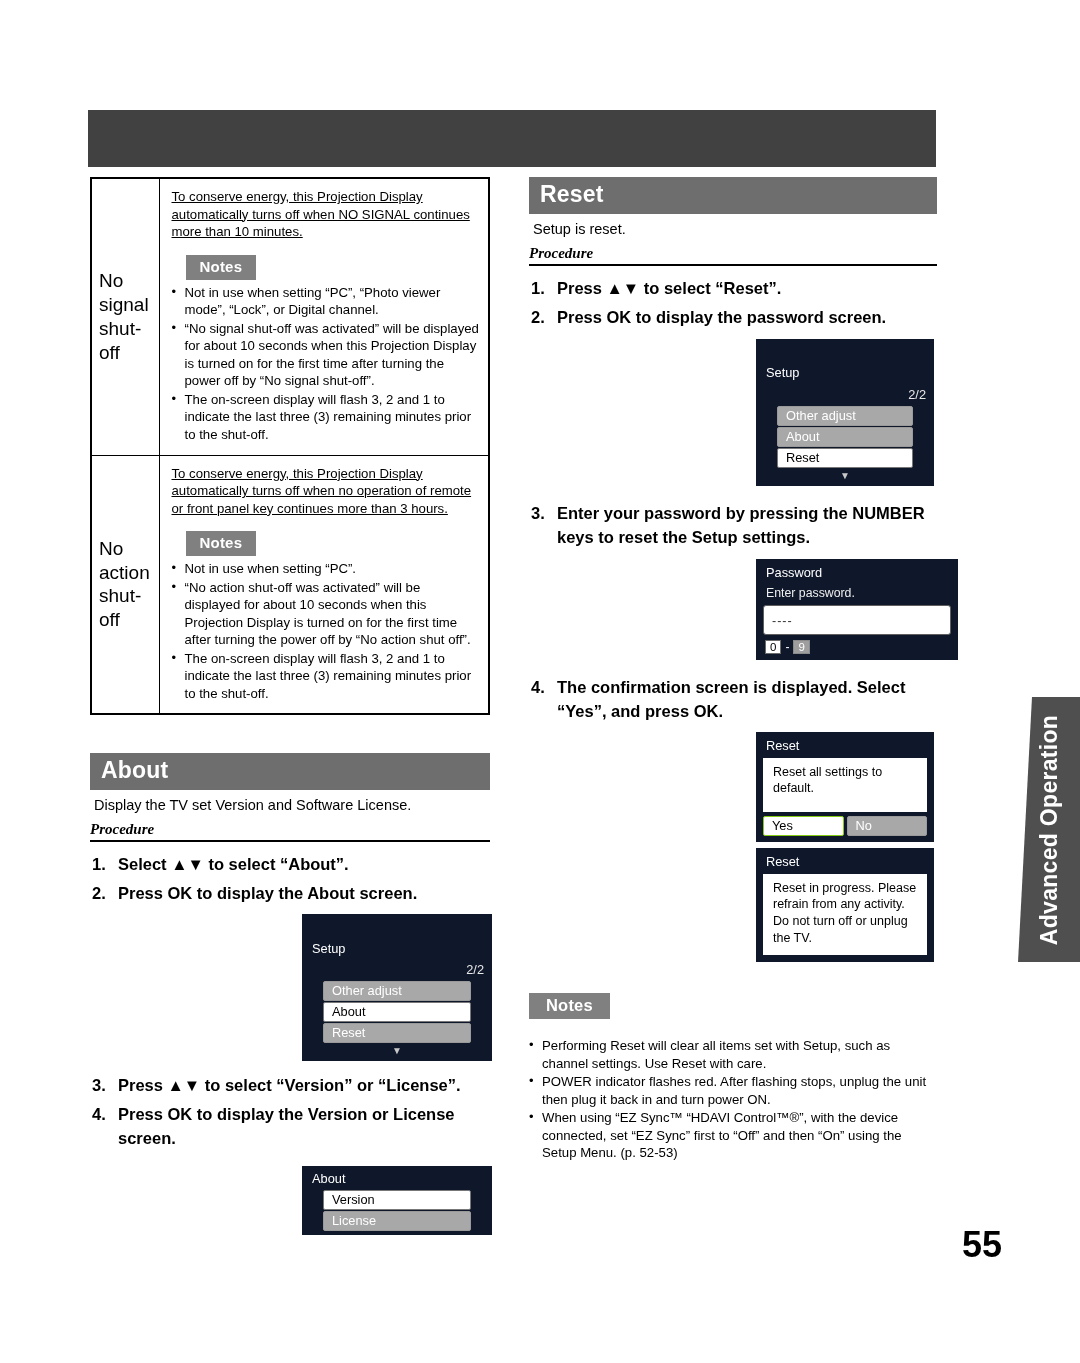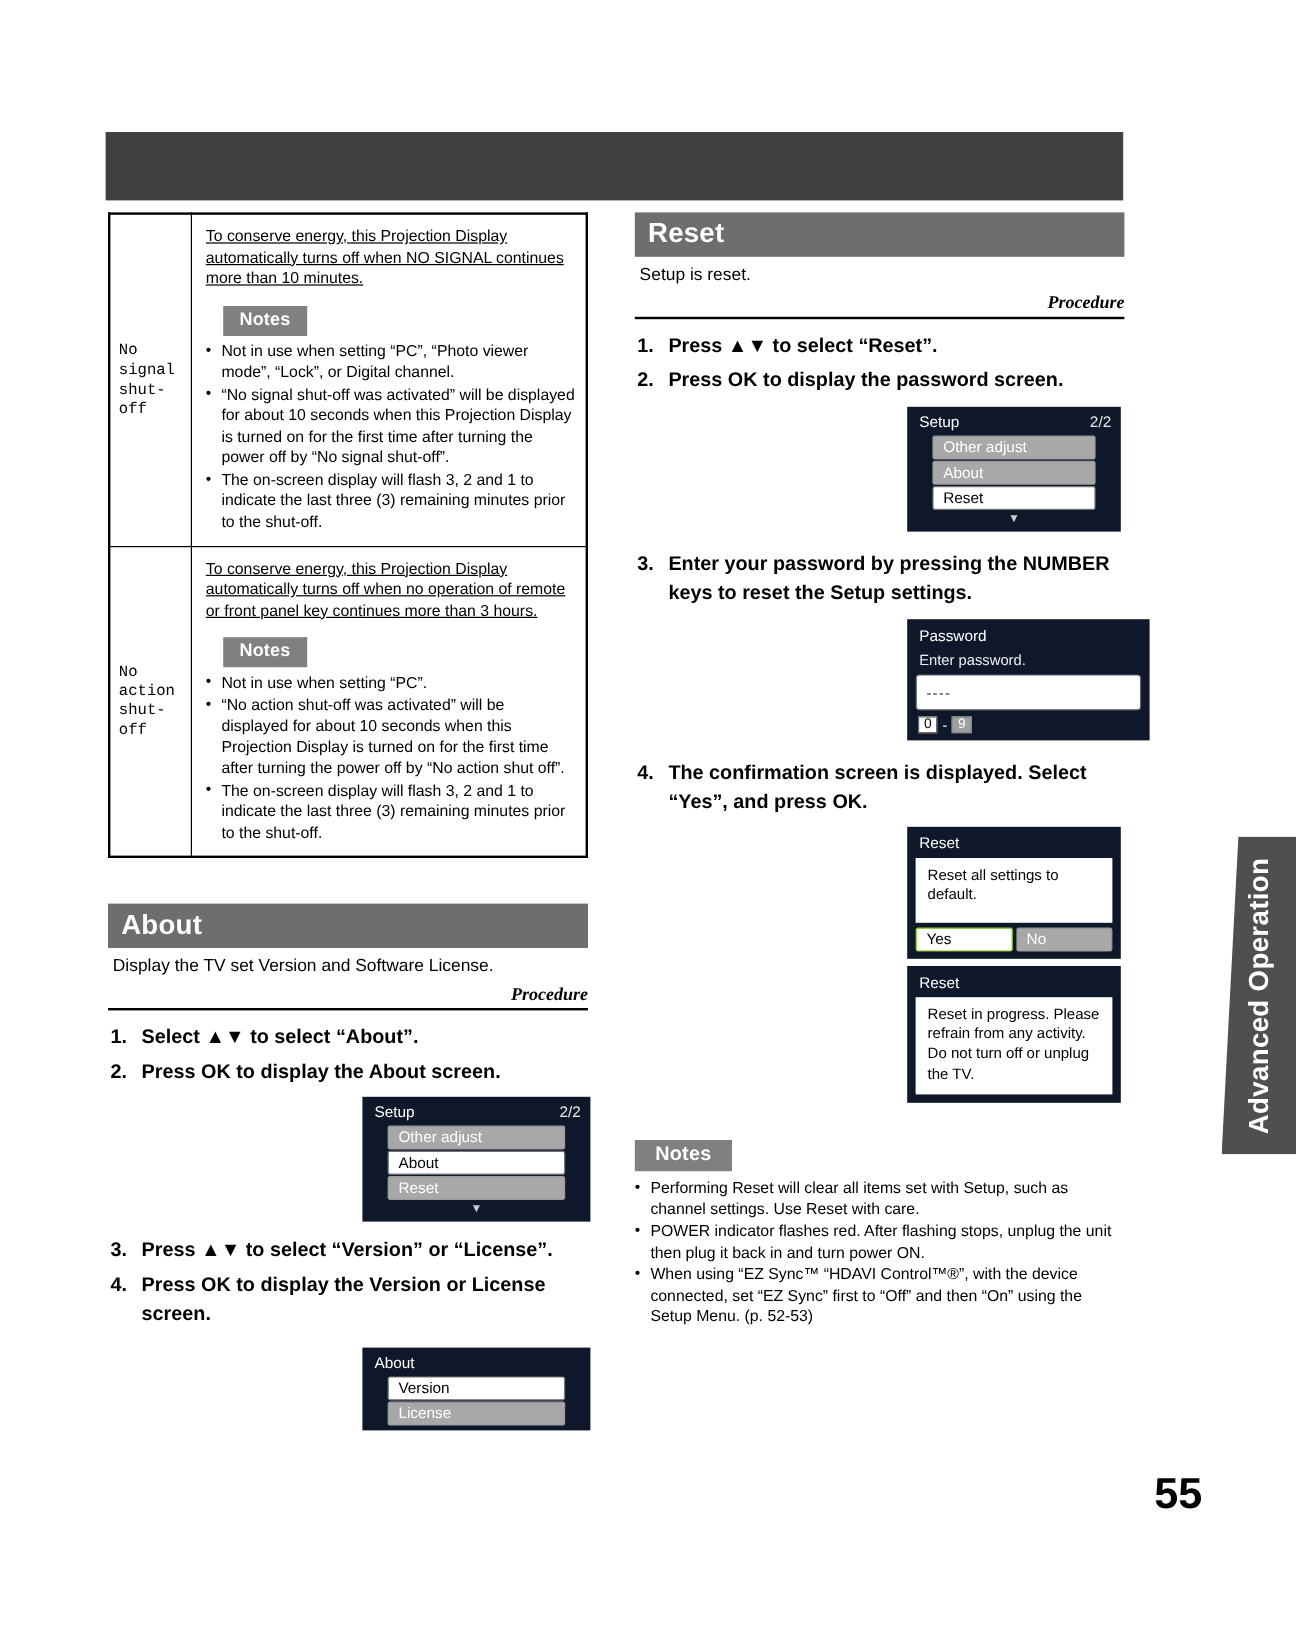--- a/index.html
+++ b/index.html
@@ -36,23 +36,22 @@
   }
   .spec-table td {
     border: 1px solid #000;
     vertical-align: middle;
     padding: 0;
   }
   .spec-table td.lbl {
     width: 68px;
     text-align: left;
     padding: 6px 6px 6px 7px;
-    font-size: 13px;
+    font-size: 19px;
     line-height: 1.25;
-    font-family: Liberation Mono, monospace;
   }
   .spec-table td.body {
     padding: 9px 9px 10px 12px;
     font-size: 13.2px;
     line-height: 1.33;
   }
   .intro-p { margin-bottom: 12px; text-decoration: underline; }
 
   
   .notes-badge {
@@ -95,21 +94,20 @@
     margin: 7px 0 0 4px;
   }
   .proc-label {
     font-family: "Liberation Serif", serif;
     font-style: italic;
     font-weight: bold;
     font-size: 15px;
     margin: 8px 0 0 0;
     border-bottom: 2px solid #000;
     padding-bottom: 2px;
-    text-align: right;
   }
   ol.steps { list-style: none; margin: 11px 0 0 0; padding: 0; }
   ol.steps > li {
     position: relative;
     padding-left: 28px;
     font-size: 16.5px;
     font-weight: bold;
     line-height: 1.45;
     margin-bottom: 5px;
   }
@@ -120,21 +118,21 @@
     background: #0f172a;
     padding: 3px;
     font-size: 12.5px;
   }
   .osd-title {
     color: #fff;
     padding: 2px 5px 3px 7px;
     display: flex; justify-content: space-between; align-items: center;
     font-size: 12.8px;
   }
-  .osd-title .pg { font-size: 12.8px; color:#e8e8e8; }
+  .osd-title .pg { font-size: 12.8px; color:#e8e8e8;margin-top:43px; }
   .osd-row {
     margin: 1px 18px;
     padding: 1px 6px 2px 8px;
     border-radius: 2px;
     font-size: 12.8px;
   }
   .osd-row.dim { background: #a8a8a8; color: #ffffff; border: 1px solid #9a9a9a; }
   .osd-row.sel { background: #ffffff; color: #000000; border: 1px solid #777; }
   .osd-arrow {
     text-align: center;
@@ -332,21 +330,21 @@
 
   <div class="osd" style="width:178px; margin:6px 0 0 227px; padding:4px 3px 3px 3px;">
     <div class="osd-title">
       <span>Reset</span>
     </div>
     <div class="osd-msg" style="min-height:72px;">Reset in progress. Please refrain from any activity. Do not turn off or unplug the TV.</div>
   </div>
 
   <div style="margin-top:29px;">
     <div class="notes-badge wide">Notes</div>
-    <ul class="bullets note-list" style="margin-top:1px;">
+    <ul class="bullets note-list" style="margin-top:14px;">
       <li>Performing Reset will clear all items set with Setup, such as channel settings. Use Reset with care.</li>
       <li>POWER indicator flashes red. After flashing stops, unplug the unit then plug it back in and turn power ON.</li>
       <li>When using “EZ Sync™ “HDAVI Control™®”, with the device connected, set “EZ Sync” first to “Off” and then “On” using the Setup Menu. (p. 52-53)</li>
     </ul>
   </div>
 </div>
 
 <div class="side-tab">
   <span>Advanced Operation</span>
 </div>

